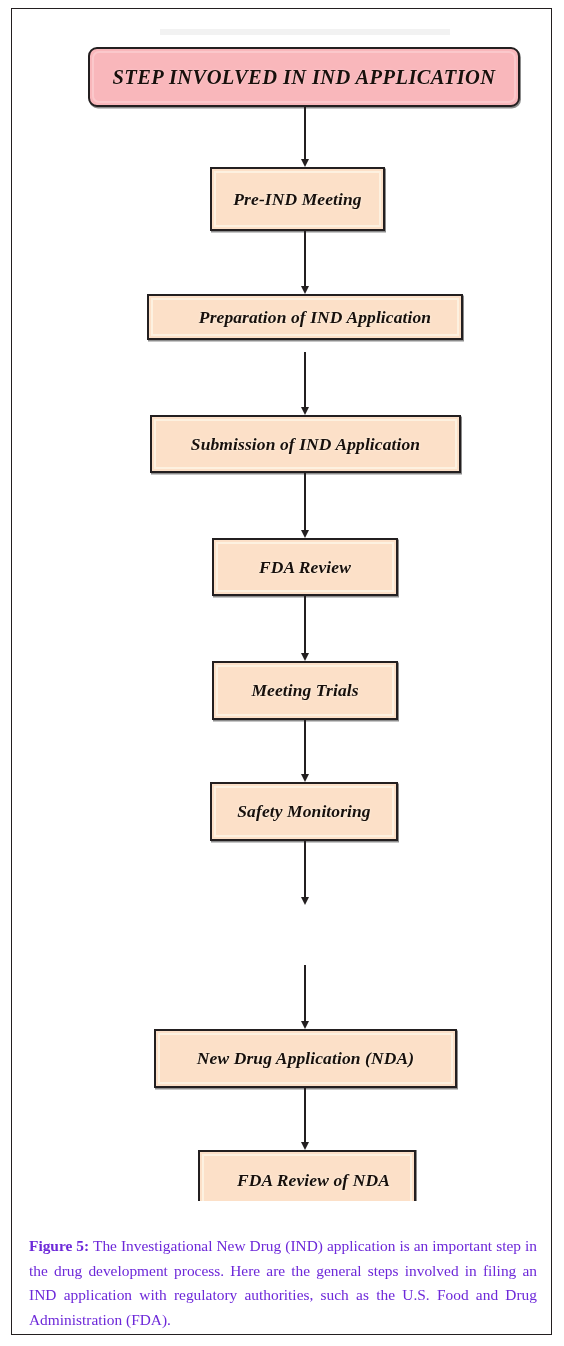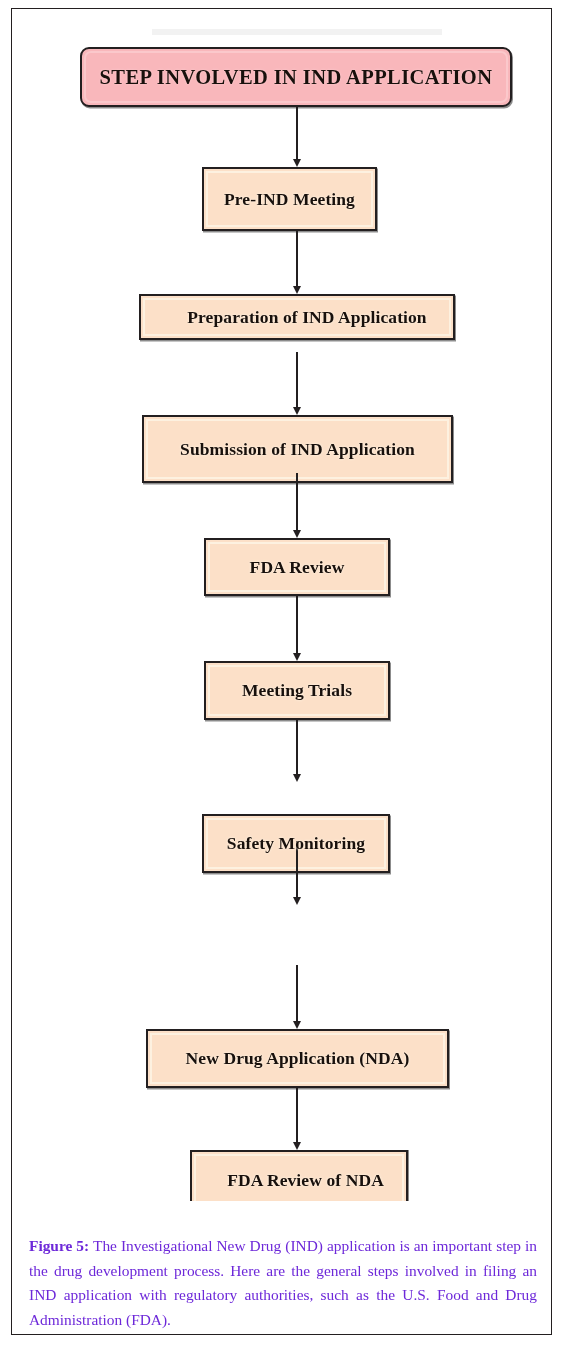--- a/index.html
+++ b/index.html
@@ -22,25 +22,26 @@
     width: 541px;
     height: 1327px;
     border: 1.5px solid #231f20;
     box-sizing: border-box;
     background: #ffffff;
   }
 
   
   #flowchart {
     position: absolute;
-    left: 0;
+    left: 8px;
     top: 0;
     width: 539px;
     height: 1192px;
     overflow: hidden;
+    font-style: italic;
   }
 
   
   #title-shadow-strip {
     position: absolute;
     left: 140px;
     top: 20px;
     width: 290px;
     height: 6px;
     background: #f2f2f2;
@@ -153,42 +154,42 @@
     <div class="connector" style="left:285px; top:222px; height:56px;"></div>
     <div class="arrowhead" style="left:285px; top:277px;"></div>
 
     <div class="node step" style="left:127px; top:285px; width:316px; height:46px;padding-left:20px;">
       <span class="label">Preparation of IND Application</span>
     </div>
 
     <div class="connector" style="left:285px; top:343px; height:56px;"></div>
     <div class="arrowhead" style="left:285px; top:398px;"></div>
 
-    <div class="node step" style="left:130px; top:406px; width:311px; height:68px;">
+    <div class="node step" style="left:130px; top:406px; width:311px; height:58px;">
       <span class="label">Submission of IND Application</span>
     </div>
 
     <div class="connector" style="left:285px; top:464px; height:58px;"></div>
     <div class="arrowhead" style="left:285px; top:521px;"></div>
 
     <div class="node step" style="left:192px; top:529px; width:186px; height:58px;">
       <span class="label">FDA Review</span>
     </div>
 
     <div class="connector" style="left:285px; top:587px; height:58px;"></div>
     <div class="arrowhead" style="left:285px; top:644px;"></div>
 
     <div class="node step" style="left:192px; top:652px; width:186px; height:59px;">
       <span class="label">Meeting Trials</span>
     </div>
 
     <div class="connector" style="left:285px; top:711px; height:55px;"></div>
     <div class="arrowhead" style="left:285px; top:765px;"></div>
 
-    <div class="node step" style="left:190px; top:773px; width:188px; height:59px;margin-top:32px;">
+    <div class="node step" style="left:190px; top:773px; width:188px; height:59px;">
       <span class="label">Safety Monitoring</span>
     </div>
 
     <div class="connector" style="left:285px; top:832px; height:57px;"></div>
     <div class="arrowhead" style="left:285px; top:888px;"></div>
 
 
     <div class="connector" style="left:285px; top:956px; height:57px;"></div>
     <div class="arrowhead" style="left:285px; top:1012px;"></div>
 

